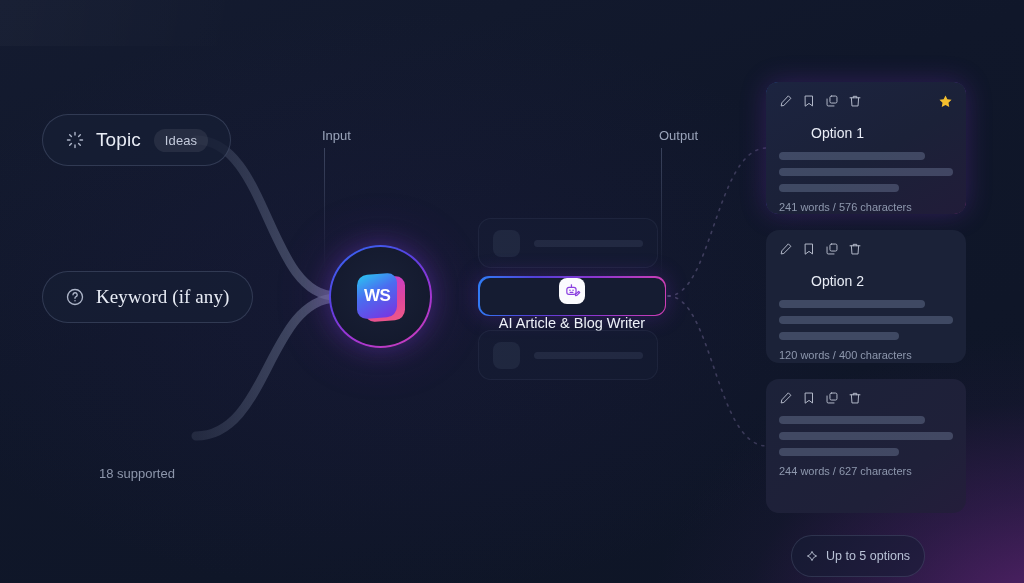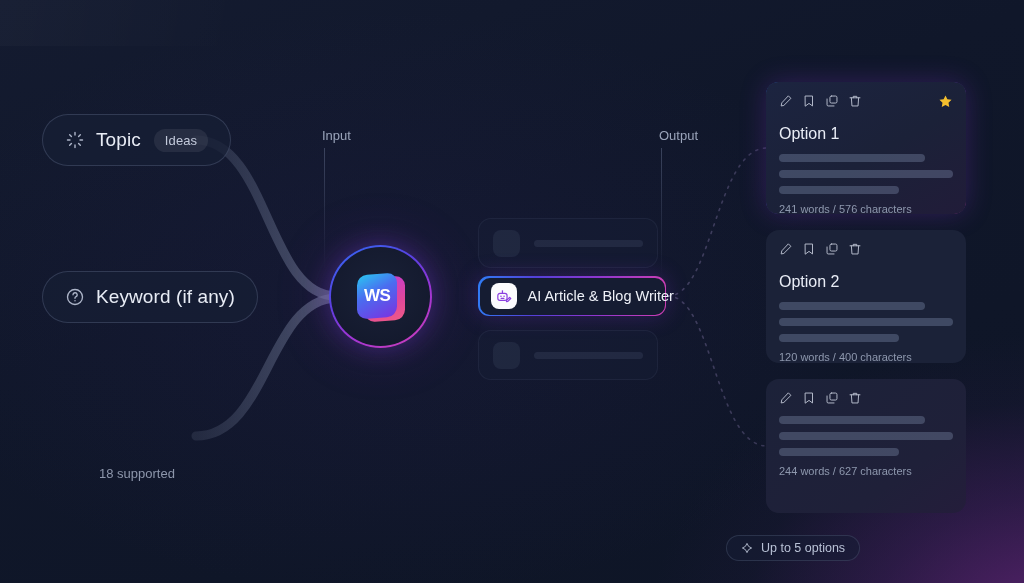--- a/index.html
+++ b/index.html
@@ -40,21 +40,21 @@
   }
   .pill .ico { width: 20px; height: 20px; display:block; flex: none; opacity: .85; }
   .badge {
     font-size: 13px; color: #c3cadb;
     background: rgba(255,255,255,0.075);
     border-radius: 999px;
     padding: 4px 11px;
     margin-left: 2px;
   }
   #pill-topic { left: 42px; top: 114px; }
-  #pill-keyword { left: 42px; top: 271px; }
+  #pill-keyword { left: 42px; top: 271px; font-family: Liberation Serif, serif; }
   #pill-language { left: 42px; top: 410px; }
   .subnote {
     position: absolute; left: 42px; top: 466px; width: 190px;
     text-align: center; font-size: 13px; color: #8d96ab;
   }
 
   
   #center-node {
     position: absolute; left: 329px; top: 245px;
     width: 103px; height: 103px; border-radius: 50%;
@@ -113,20 +113,21 @@
     border-radius: 11px;
     padding: 1.5px;
     background: linear-gradient(96deg, #2f7df6 0%, #5340d8 30%, #8e36cf 62%, #cf3fb4 100%);
     box-shadow: 0 0 22px rgba(120,50,200,0.30);
   }
   #tool-pill .tp-inner {
     width: 100%; height: 100%; border-radius: 10px;
     background: #151c32;
     display: flex; align-items: center; gap: 11px;
     padding: 0 11px;
+    flex-direction: column;
   }
   .tool-icon-box {
     width: 26px; height: 26px; border-radius: 8px;
     background: #fbfbfe; flex: none;
     display: flex; align-items: center; justify-content: center;
   }
   .tool-label { font-size: 14.5px; color: #eef1f8; white-space: nowrap; }
 
   
   .opt-card {
@@ -145,32 +146,32 @@
     padding: 12px 13px 10px 13px;
     position: relative;
   }
   #opt-1 { top: 82px; }
   #opt-2 { top: 230px; height: 133px; }
   #opt-3 { top: 379px; height: 134px;
            background: linear-gradient(145deg, #1c2239 0%, #1f2039 70%, #241d3b 100%); }
   .opt-actions { display: flex; gap: 9px; align-items: center; }
   .opt-actions svg { width: 14px; height: 14px; display: block; opacity: .82; }
   .star-badge { position: absolute; right: 13px; top: 12px; width: 15px; height: 15px; }
-  .opt-title { margin-top: 17px; font-size: 16px; color: #e9edf6; }
+  .opt-title { margin-top: 17px; font-size: 14px; color: #e9edf6; margin-left: 32px; }
   .sk { margin-top: 11px; }
   .sk-bar { height: 8px; border-radius: 5px; background: rgba(150,165,198,0.30); margin-bottom: 8px; }
   .sk-1 { width: 84%; }
   .sk-2 { width: 100%; }
   .sk-3 { width: 69%; }
   .opt-meta { margin-top: 9px; font-size: 11px; color: #8e98ae; }
 
   #footer-pill {
-    position: absolute; left: 726px; top: 535px;
+    position: absolute; left: 791px; top: 535px;
     display: flex; align-items: center; gap: 8px;
-    height: 26px; padding: 0 14px;
+    height: 42px; padding: 0 14px;
     border: 1px solid rgba(150,165,200,0.18);
     border-radius: 999px;
     background: rgba(22,30,52,0.55);
     font-size: 12.5px; color: #b9c2d6;
   }
   #footer-pill svg { width: 12px; height: 12px; display: block; }
 </style>
 </head>
 <body>
 

